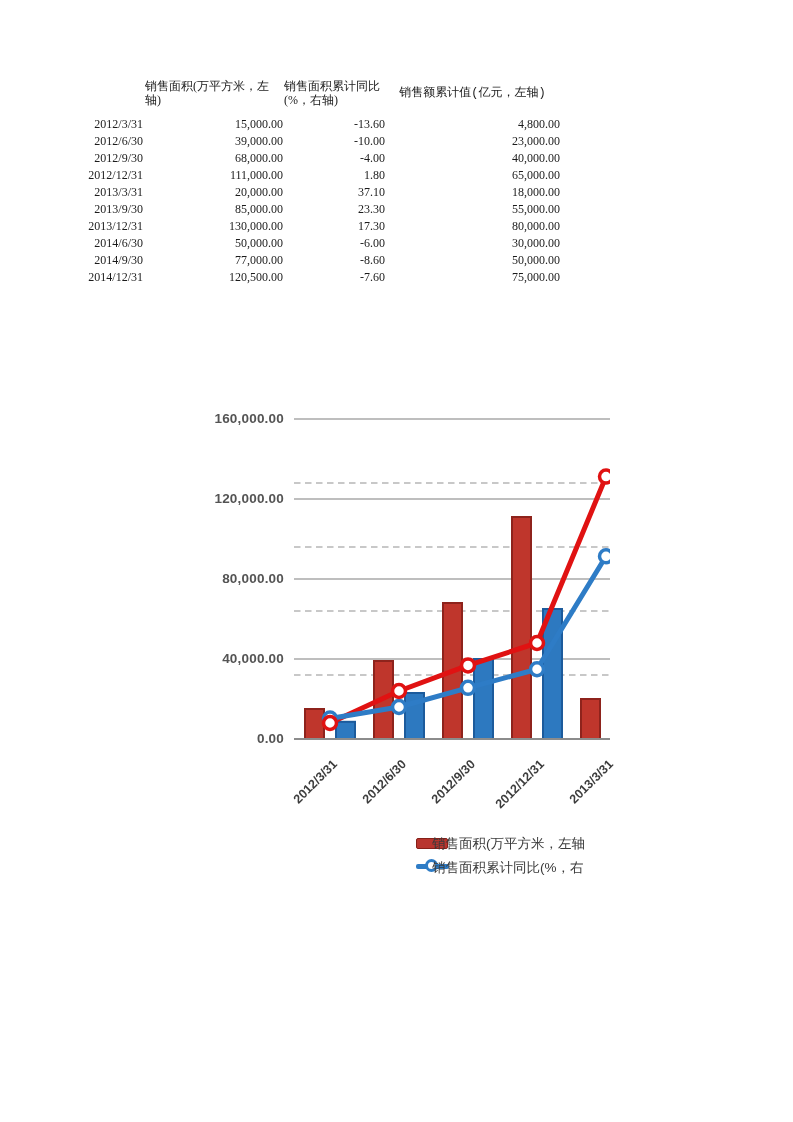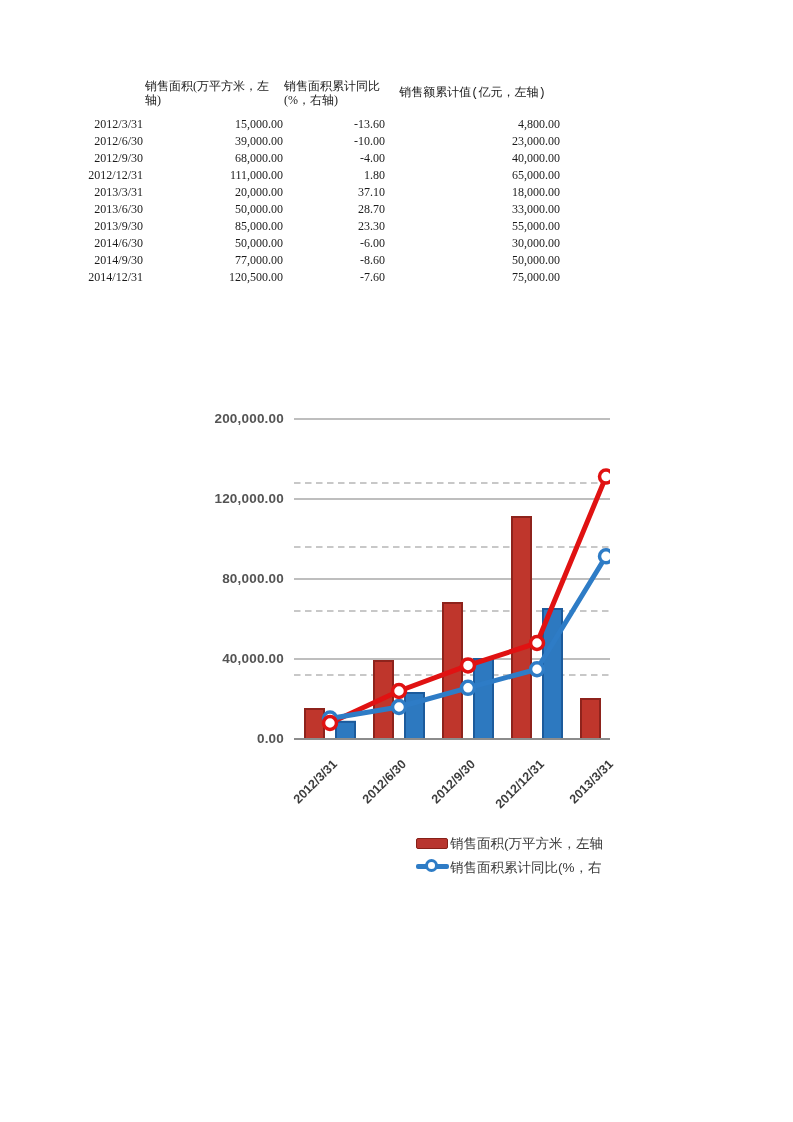--- a/index.html
+++ b/index.html
@@ -21,21 +21,21 @@
   .ytick{position:absolute;left:194px;width:90px;text-align:right;
          font-size:13.5px;font-weight:700;color:#545454;letter-spacing:.2px;}
   .yt0{top:411px}.yt1{top:491px}.yt2{top:571px}.yt3{top:651px}.yt4{top:731px}
   .plot{position:absolute;left:294px;top:417px;width:316px;height:327px;overflow:hidden;}
   .plot svg{position:absolute;left:0;top:0;}
   .xlabel{position:absolute;top:755px;width:110px;height:14px;line-height:14px;
           text-align:right;font-size:12.5px;font-weight:600;color:#3d3d3d;
           transform:rotate(-45deg);transform-origin:100% 50%;white-space:nowrap;}
   .xl0{left:225px}.xl1{left:294px}.xl2{left:363px}.xl3{left:432px}.xl4{left:501px}
   
-  .leg-text{position:absolute;left:450px;width:159px;height:17px;overflow:hidden;
+  .leg-text{position:absolute;left:432px;width:159px;height:17px;overflow:hidden;
             white-space:nowrap;font-size:13.5px;color:#3a3a3a;}
   .lt0{top:835px}.lt1{top:859px}
   .leg-bar{position:absolute;left:416px;top:838px;width:30px;height:9px;
            background:#b8352e;border:1.5px solid #862018;border-radius:2px;}
   .leg-line{position:absolute;left:416px;top:864px;width:33px;height:4.5px;
             background:#2e7cc6;border-radius:2px;}
   .leg-dot{position:absolute;left:425px;top:859px;width:7px;height:7px;
            background:#fff;border:3.5px solid #2e7cc6;border-radius:50%;}
 </style>
 </head>
@@ -86,30 +86,30 @@
             <td>1.80</td>
             <td>65,000.00</td>
           </tr>
           <tr>
             <td>2013/3/31</td>
             <td>20,000.00</td>
             <td>37.10</td>
             <td>18,000.00</td>
           </tr>
           <tr>
-            <td>2013/6/30</td>
-            <td>50,000.00</td>
-            <td>28.70</td>
-            <td>33,000.00</td>
-          </tr>
-          <tr>
             <td>2013/9/30</td>
             <td>85,000.00</td>
             <td>23.30</td>
             <td>55,000.00</td>
+          </tr>
+          <tr>
+            <td>2013/12/31</td>
+            <td>130,000.00</td>
+            <td>17.30</td>
+            <td>80,000.00</td>
           </tr>
           <tr>
             <td>2014/6/30</td>
             <td>50,000.00</td>
             <td>-6.00</td>
             <td>30,000.00</td>
           </tr>
           <tr>
             <td>2014/9/30</td>
             <td>77,000.00</td>
@@ -121,21 +121,21 @@
             <td>120,500.00</td>
             <td>-7.60</td>
             <td>75,000.00</td>
           </tr>
         </tbody>
     </table>
   </div>
 
   <div>
 
-    <div class="ytick yt0">200,000.00</div>
+    <div class="ytick yt0">160,000.00</div>
     <div class="ytick yt1">120,000.00</div>
     <div class="ytick yt2">80,000.00</div>
     <div class="ytick yt3">40,000.00</div>
     <div class="ytick yt4">0.00</div>
 
     <div class="plot">
       <svg width="340" height="327" viewBox="0 0 340 327" xmlns="http://www.w3.org/2000/svg">
           <line x1="0" x2="316" y1="242" y2="242" stroke="#a9a9a9" stroke-width="1.6"></line>
           <line x1="0" x2="316" y1="162" y2="162" stroke="#a9a9a9" stroke-width="1.6"></line>
           <line x1="0" x2="316" y1="82" y2="82" stroke="#a9a9a9" stroke-width="1.6"></line>

